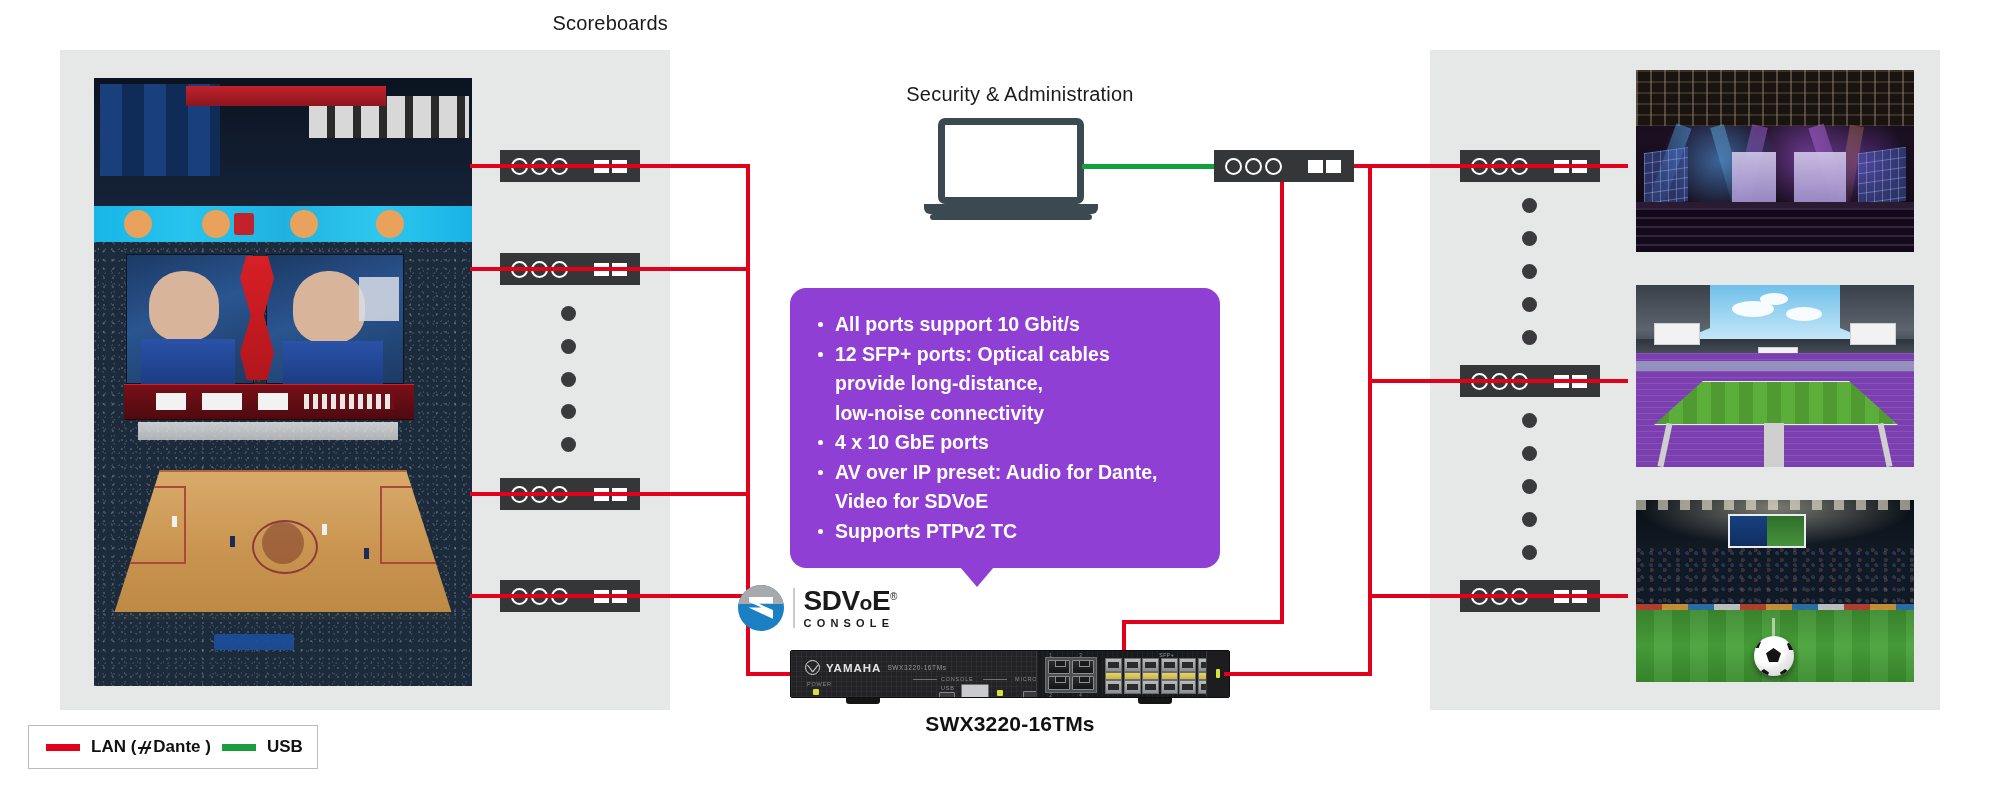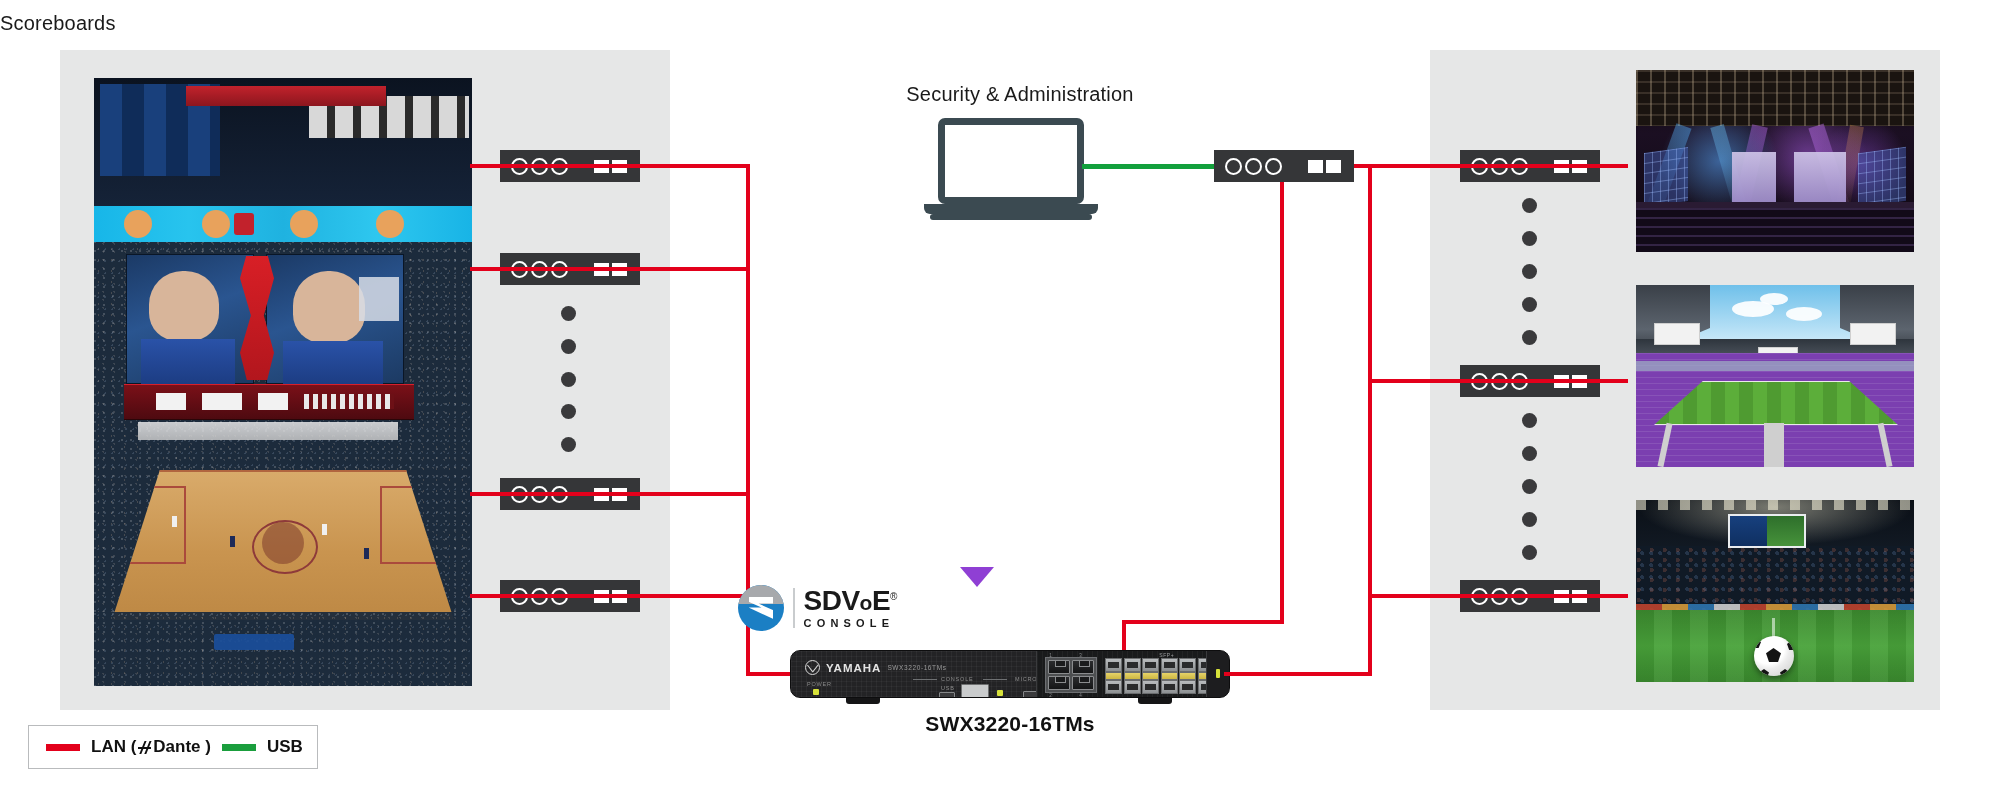--- a/index.html
+++ b/index.html
@@ -406,21 +406,21 @@
     font-weight: bold;
     margin-top: 3px;
     font-family: "Liberation Sans", sans-serif;
   }
 
   
   .switch {
     position: absolute;
     background: linear-gradient(#2b2b2d, #1c1c1e 55%, #242426);
     border: 1px solid #0d0d0e;
-    border-radius: 10px;
+    border-radius: 2px;
     display: flex;
     box-sizing: border-box;
     overflow: hidden;
   }
   .sw-left {
     flex: 0 0 56%;
     position: relative;
     background:
       repeating-linear-gradient(90deg, rgba(255,255,255,.045) 0 1px, rgba(0,0,0,0) 1px 5px),
       repeating-linear-gradient(rgba(255,255,255,.035) 0 1px, rgba(0,0,0,0) 1px 5px),
@@ -626,21 +626,21 @@
     background: #111;
     transform: skewX(-22deg);
     box-shadow: 5px 0 0 #111;
   }
 </style>
 </head>
 <body>
 
 <div id="stage">
 
-  <div class="section-title" style="left:0; top:12px; width:668px; text-align:left;">Scoreboards</div>
+  <div class="section-title" style="left:0; top:12px; width:668px; text-align:right;">Scoreboards</div>
   <div class="section-title" style="left:770px; top:83px; width:500px; text-align:center;">Security &amp; Administration</div>
 
   <div class="gray-panel" style="left:60px; top:50px; width:610px; height:660px;"></div>
 
   <div class="photo arena" style="left:94px; top:78px; width:378px; height:608px;">
     <div class="arena-crowd" style="left:0; top:0; width:100%; height:100%;"></div>
 
     <div class="abs" style="left:0; top:0; width:100%; height:140px;
          background:linear-gradient(#0b1320,#16243a);"></div>
     <div class="abs" style="left:6px; top:6px; width:120px; height:92px;
@@ -785,20 +785,32 @@
       <div class="node-square"></div>
       <div class="node-square"></div>
     </div>
   </div>
 
   <div class="cable-h" style="left:1354px; top:164px; width:130px;"></div>
   <div class="cable-v" style="left:1280px; top:182px; height:442px;"></div>
   <div class="cable-h" style="left:1122px; top:620px; width:162px;"></div>
   <div class="cable-v" style="left:1122px; top:620px; height:54px;"></div>
 
+  <div class="callout" style="left:790px; top:288px; width:430px; height:280px;">
+    <ul>
+      <li>All ports support 10 Gbit/s</li>
+      <li>12 SFP+ ports: Optical cables
+provide long-distance,
+low-noise connectivity</li>
+      <li>4 x 10 GbE ports</li>
+      <li>AV over IP preset: Audio for Dante,
+Video for SDVoE</li>
+      <li>Supports PTPv2 TC</li>
+    </ul>
+  </div>
   <div class="callout-tail" style="left:960px; top:567px;"></div>
 
   <div class="sdvoe-wrap" style="left:738px; top:585px;">
     <div class="sdvoe-mark">
       <div class="top-arc"></div>
       <div class="bolt"></div>
     </div>
     <div class="sdvoe-divider"></div>
     <div class="sdvoe-text">
       <div class="sdvoe-main">

